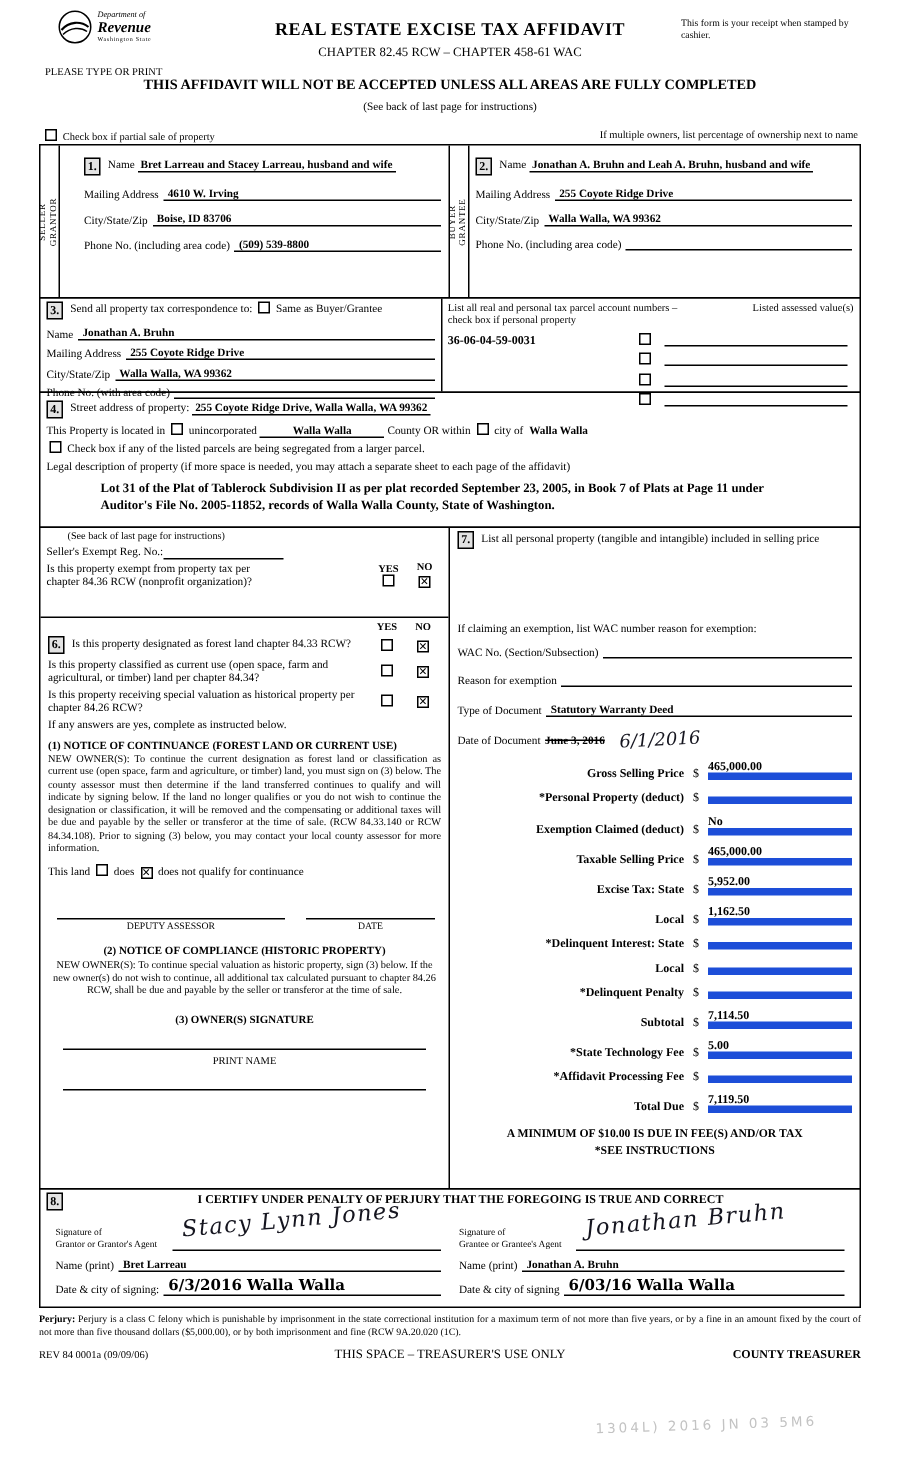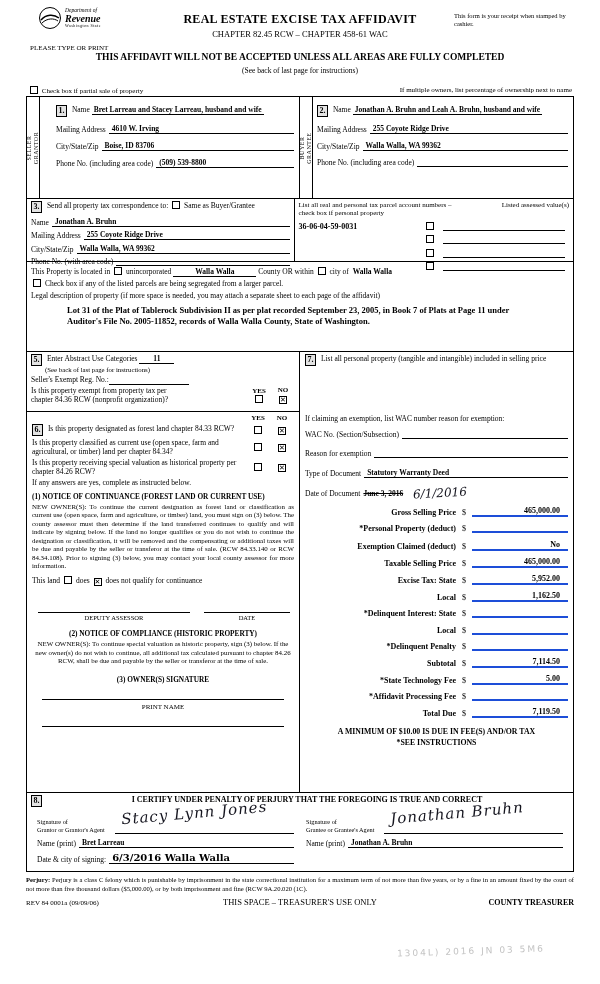--- a/index.html
+++ b/index.html
@@ -81,21 +81,21 @@
   .depcell{border-top:1px solid #000;text-align:center;padding-top:1px;}
   .depcell.a{width:58%;margin-left:6px;}
   .depcell.b{flex:1;margin-left:14px;margin-right:4px;}
   .center{text-align:center;}
   .sigrule{border-bottom:1px solid #000;height:16px;margin:0 10px;}
 
   
   .mrow{display:flex;align-items:flex-end;margin-top:6.2px;}
   .mlabel{flex:1;text-align:right;font-size:8px;white-space:nowrap;font-weight:bold;}
   .mdollar{width:16px;text-align:center;font-size:8px;}
-  .mval{width:96px;border-bottom:2px solid #1d4ed8;text-align:right;font-weight:bold;font-size:8px;
+  .mval{width:96px;border-bottom:5px solid #1d4ed8;text-align:left;font-weight:bold;font-size:8px;
         padding-right:8px;min-height:10px;}
   .struck{font-weight:bold;text-decoration:line-through;}
   .hand{font-family:"DejaVu Serif",serif;font-style:italic;color:#15151f;}
   .hand-date{display:inline-block;font-size:12px;transform:rotate(-3deg);margin-left:10px;}
 
   
   .s8{height:80px;padding:2px 4px;}
   .certify{text-align:center;font-weight:bold;font-size:8px;}
   .s8cols{display:flex;margin-top:14px;}
   .s8col{width:50%;padding:0 6px;position:relative;}
@@ -259,20 +259,25 @@
         <div class="prow">
           <span class="pnum"></span>
           <span class="pcb"><span class="cb"></span></span>
           <span class="pline"></span>
         </div>
       </div>
     </div>
 
     <div class="box s4">
       <div class="s4row">
+        <span class="nb">4.</span>
+        <span>Street address of property:</span>
+        <span class="uvi">255 Coyote Ridge Drive, Walla Walla, WA 99362</span>
+      </div>
+      <div class="s4row">
         <span>This Property is located in</span>
         <span class="cb"></span>
         <span>unincorporated</span>
         <span class="uvi" style="padding:0 22px;">Walla Walla</span>
         <span>County OR within</span>
         <span class="cb"></span>
         <span>city of</span>
         <span class="uvi" style="border-bottom:none;">Walla Walla</span>
       </div>
       <div class="s4row">
@@ -280,25 +285,20 @@
         <span>Check box if any of the listed parcels are being segregated from a larger parcel.</span>
       </div>
       <div class="s4row">Legal description of property (if more space is needed, you may attach a separate sheet to each page of the affidavit)</div>
       <div class="legal">Lot 31 of the Plat of Tablerock Subdivision II as per plat recorded September 23, 2005, in Book 7 of Plats at Page 11 under Auditor's File No. 2005-11852, records of Walla Walla County, State of Washington.</div>
     </div>
 
     <div class="box b567">
       <div class="colL">
 
         <div class="s5">
-          <div>
-            <span class="nb">5.</span>
-            <span>Enter Abstract Use Categories</span>
-            <span class="uvi" style="padding:0 14px;">11</span>
-          </div>
           <div style="margin-left:14px;font-size:6.8px;">(See back of last page for instructions)</div>
           <div style="margin-top:2px;">
             <span>Seller's Exempt Reg. No.:</span>
             <span class="uvi" style="padding:0 40px;"></span>
           </div>
           <div class="ynrow">
             <span class="qt">
               <span>Is this property exempt from property tax per</span><br>
               <span>chapter 84.36 RCW (nonprofit organization)?</span>
             </span>
@@ -492,20 +492,24 @@
             <span class="siglabel">
               <span>Signature of</span><br>
               <span>Grantee or Grantee's Agent</span>
             </span>
             <span class="sigline"></span>
           </div>
           <div class="fr">
             <span class="fl">Name (print)</span>
             <span class="fv">Jonathan A. Bruhn</span>
           </div>
+          <div class="fr">
+            <span class="fl">Date &amp; city of signing</span>
+            <span class="fv handval">6/03/16  Walla Walla</span>
+          </div>
         </div>
       </div>
     </div>
 
     <div class="perjury">
       <span style="font-weight:bold;">Perjury:</span>
       <span>Perjury is a class C felony which is punishable by imprisonment in the state correctional institution for a maximum term of not more than five years, or by a fine in an amount fixed by the court of not more than five thousand dollars ($5,000.00), or by both imprisonment and fine (RCW 9A.20.020 (1C).</span>
     </div>
 
     <div class="footer">

